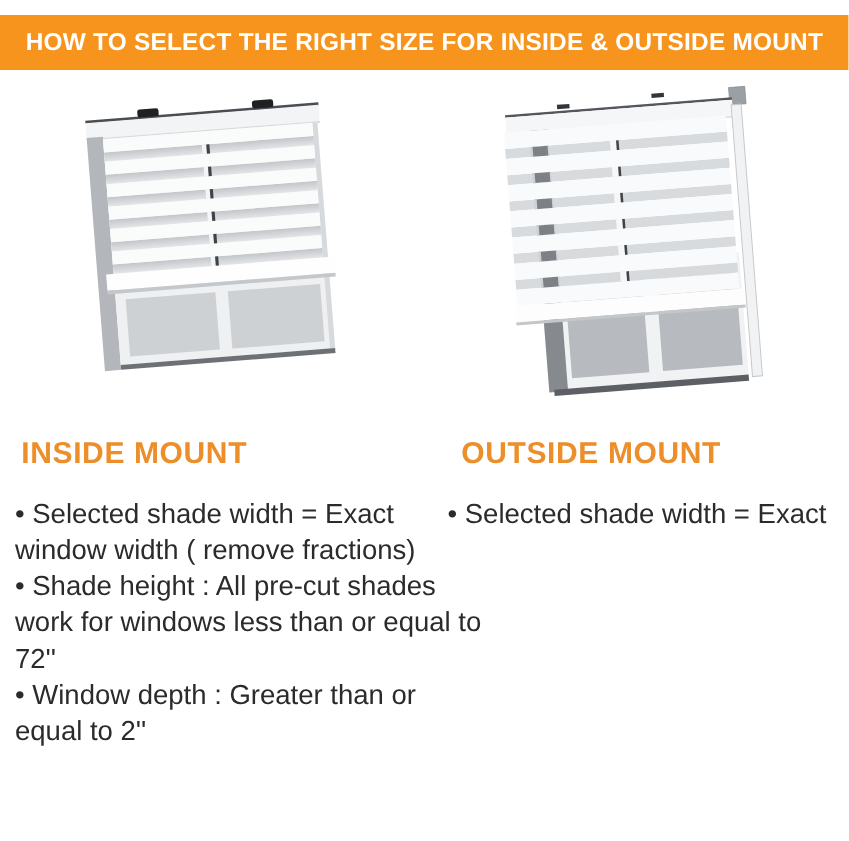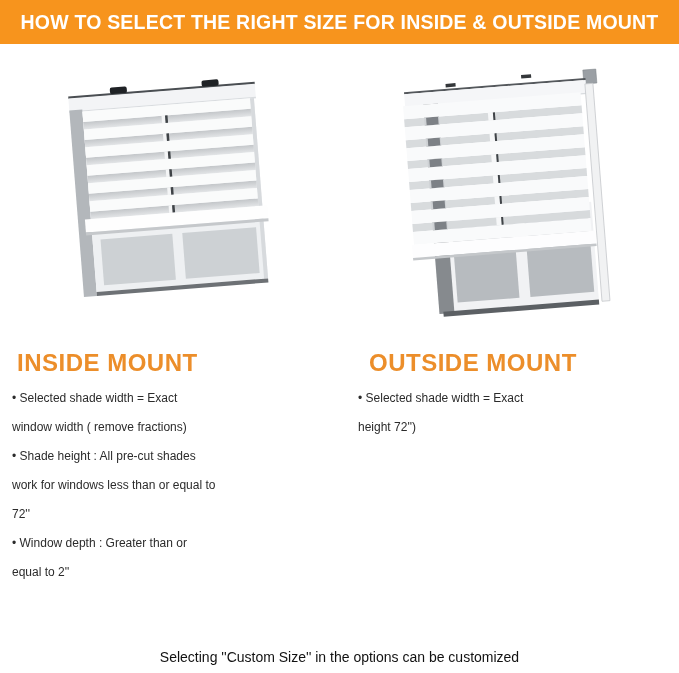--- a/index.html
+++ b/index.html
@@ -1,38 +1,38 @@
 <!DOCTYPE html>
 <html style="--banner-bg: #F7941D; --banner-text: #FFFFFF; --heading-text: #EC8E2A; --body-text: #2B2B2B;"><head>
 <meta charset="utf-8">
 <style>
   html,body{margin:0;padding:0;background:#fff;}
   .canvas{
     position:relative;width:679px;height:673px;background:#ffffff;
     font-family:"Liberation Sans",sans-serif;overflow:hidden;
   }
   .banner{
-    position:absolute;left:0;top:0;width:679px;height:44px;
+    position:absolute;left:0;top:12px;width:679px;height:44px;
     background:var(--banner-bg,#F7941D);
     display:flex;align-items:center;justify-content:center;
   }
   .banner-title{
     color:var(--banner-text,#fff);font-weight:bold;font-size:19.5px;
     letter-spacing:.2px;white-space:nowrap;
   }
   .fig{position:absolute;overflow:visible;}
   .fig svg{overflow:visible;display:block;}
   .mount-heading{
     position:absolute;top:349px;font-size:24px;font-weight:bold;
     color:var(--heading-text,#EC8E2A);letter-spacing:.5px;white-space:nowrap;
   }
   .mount-heading.inside{left:17px;}
   .mount-heading.outside{left:369px;}
   .instructions{
-    position:absolute;top:384px;font-size:12px;line-height:29px;
+    position:absolute;top:396px;font-size:22px;line-height:29px;
     color:var(--body-text,#2b2b2b);
   }
   .instructions.inside{left:12px;width:335px;}
   .instructions.outside{left:358px;width:318px;}
   .line{white-space:nowrap;}
   .footer-note{
     position:absolute;left:0;top:649px;width:679px;text-align:center;
     font-size:14px;color:#111;
   }
 </style>
@@ -181,18 +181,16 @@
     <div class="line">window width ( remove fractions)</div>
     <div class="line">• Shade height : All pre-cut shades</div>
     <div class="line">work for windows less than or equal to</div>
     <div class="line">72''</div>
     <div class="line">• Window depth : Greater than or</div>
     <div class="line">equal to 2''</div>
   </div>
 
   <div class="instructions outside">
     <div class="line">• Selected shade width = Exact</div>
-    <div class="line">height 72'')</div>
   </div>
 
-  <div class="footer-note">Selecting ''Custom Size'' in the options can be customized</div>
 
 </div>
 
 </body></html>

